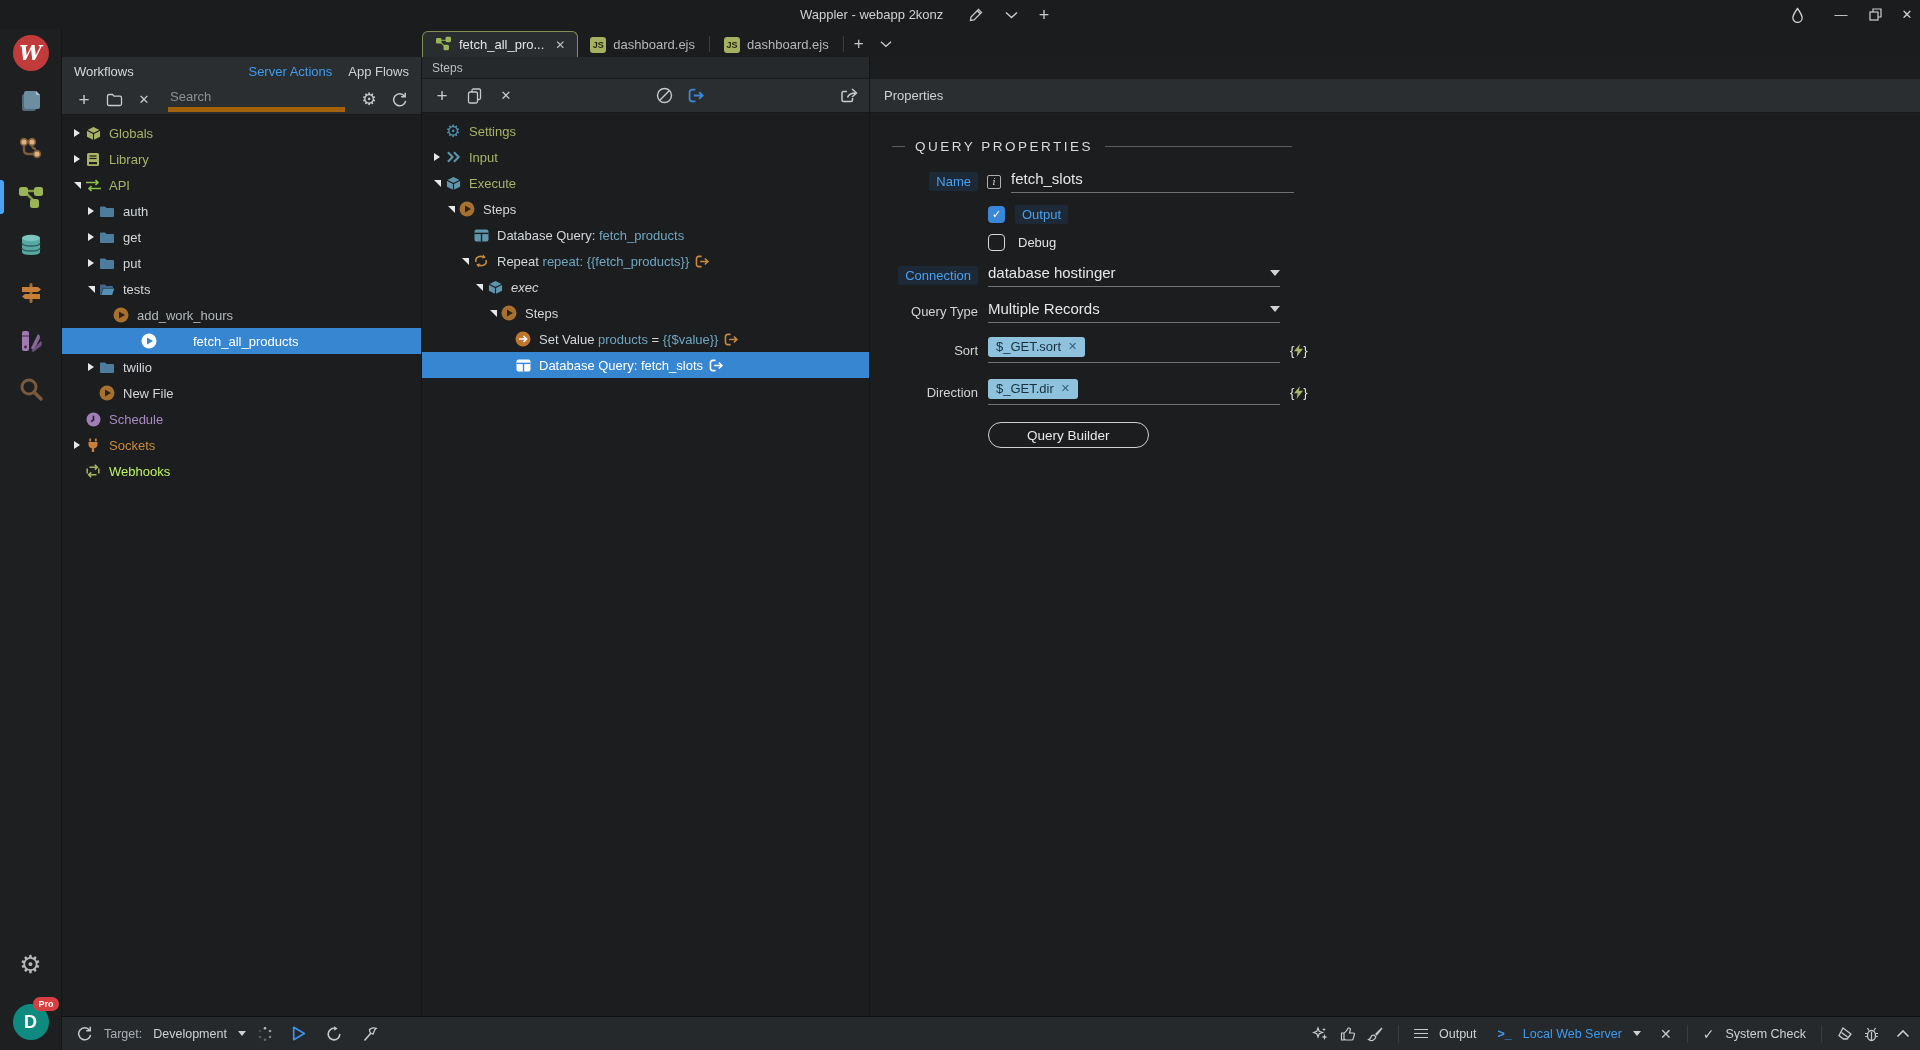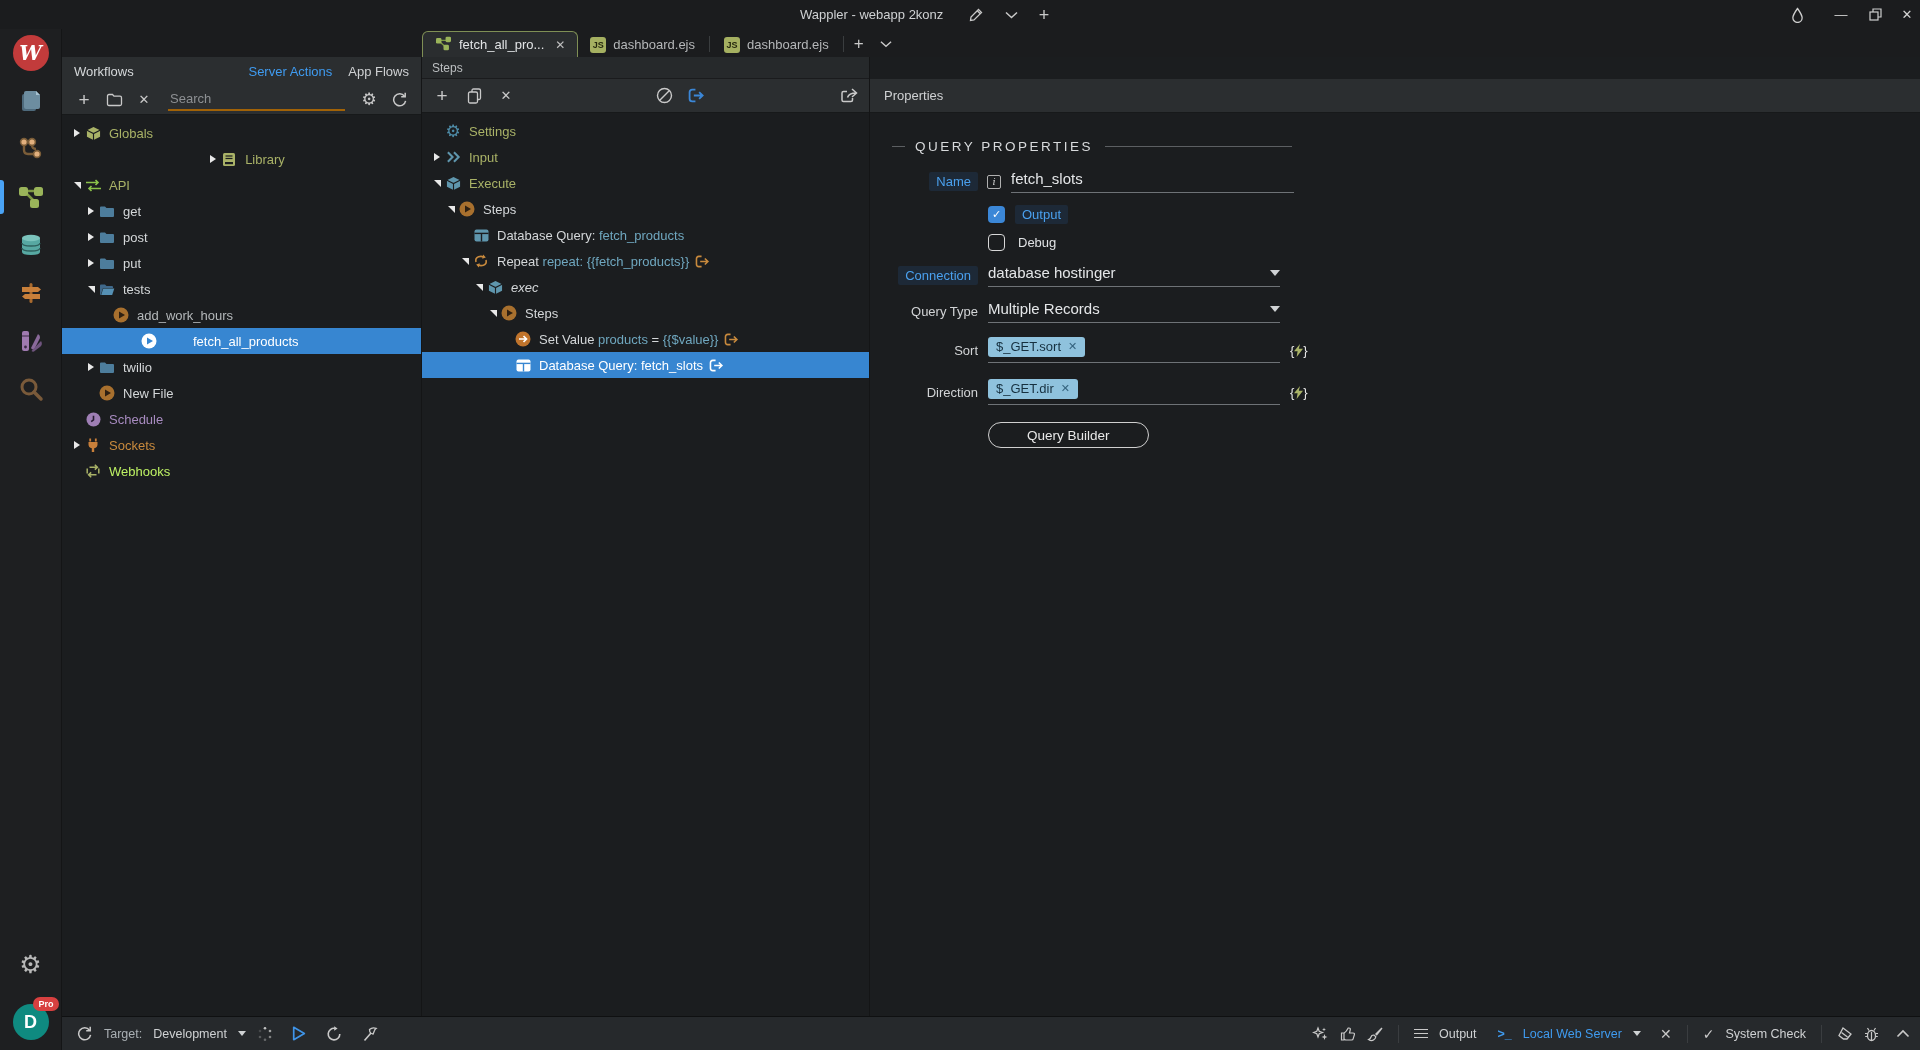--- a/index.html
+++ b/index.html
@@ -44,21 +44,21 @@
 
   
   .wf-panel { width:360px; background:#1b1d1f; border-right:1px solid #141516; display:flex; flex-direction:column; }
   .wf-head { height:28px; background:#2b2e30; display:flex; align-items:center; padding:0 12px; }
   .wf-head .ttl { color:#d5d8da; }
   .wf-head .nav { margin-left:auto; display:flex; gap:16px; }
   .wf-head .nav .navitem { color:#cfd1d3; }
   .wf-head .nav .navitem.active { color:#3f9bf0; }
   .wf-tools { height:30px; background:#2b2e30; display:flex; align-items:center; gap:6px; padding:0 10px; border-bottom:1px solid rgba(0,0,0,.45); }
   .tool-ic { width:24px; height:22px; display:flex; align-items:center; justify-content:center; color:#c9c9c9; }
-  .wf-search { flex:1; background:transparent; border:none; border-bottom:2px solid #a16207; color:#cfd1d3;
+  .wf-search { flex:1; background:transparent; border:none; border-bottom:5px solid #a16207; color:#cfd1d3;
     font-size:13px; padding:2px 2px 3px; outline:none; margin:0 6px; min-width:0; }
   .wf-search::placeholder { color:#8d9093; }
 
   .tree { flex:1; overflow:hidden; padding-top:5px; }
   .trow { height:26px; display:flex; align-items:center; white-space:nowrap; }
   .trow.sel { background:#3786d1; }
   .trow.sel span, .trow.sel .lbl i { color:#fff !important; }
   .arrbox { width:14px; flex:0 0 14px; display:flex; align-items:center; justify-content:center; }
   .arr-r { width:0; height:0; border-left:6px solid #e8e8e8; border-top:4px solid transparent; border-bottom:4px solid transparent; }
   .arr-d { width:0; height:0; border-top:7px solid #e8e8e8; border-left:7px solid transparent; }
@@ -284,21 +284,21 @@
               <span class="ticon">
                 <svg width="15" height="15" viewBox="0 0 16 16">
                   <path d="M8 1 L15 4.5 V11.5 L8 15 L1 11.5 V4.5 Z" fill="#a9b267"></path>
                   <path d="M1 4.5 L8 8 L15 4.5 M8 8 V15" stroke="#1b1d1f" stroke-width="1.2" fill="none"></path>
                 </svg>
               </span>
               <span class="lbl">
                 <span style="color: rgb(169, 178, 103); white-space: pre;">Globals</span>
               </span>
             </div>
-            <div class="trow" style="padding-left: 8px; justify-content: center;">
+            <div class="trow" style="padding-left: 8px;">
               <span class="arrbox">
                 <i class="arr-r"></i>
               </span>
               <span class="ticon">
                 <svg width="14" height="15" viewBox="0 0 14 15">
                   <rect x="1" y="1" width="12" height="13" rx="1.5" fill="#a9b267"></rect>
                   <line x1="3.5" y1="4" x2="10.5" y2="4" stroke="#1b1d1f" stroke-width="1.2"></line>
                   <line x1="3.5" y1="6.5" x2="10.5" y2="6.5" stroke="#1b1d1f" stroke-width="1.2"></line>
                   <rect x="3" y="10" width="8" height="2.2" fill="#1b1d1f"></rect>
                 </svg>
@@ -324,34 +324,34 @@
             <div class="trow" style="padding-left: 22px;">
               <span class="arrbox">
                 <i class="arr-r"></i>
               </span>
               <span class="ticon">
                 <svg width="16" height="13" viewBox="0 0 16 13">
                   <path d="M1 2.5 Q1 1.5 2 1.5 H6 L7.5 3 H14 Q15 3 15 4 V11 Q15 12 14 12 H2 Q1 12 1 11 Z" fill="#4d7d9c"></path>
                 </svg>
               </span>
               <span class="lbl">
-                <span style="color: rgb(212, 215, 217); white-space: pre;">get</span>
+                <span style="color: rgb(212, 215, 217); white-space: pre;">auth</span>
               </span>
             </div>
             <div class="trow" style="padding-left: 22px;">
               <span class="arrbox">
                 <i class="arr-r"></i>
               </span>
               <span class="ticon">
                 <svg width="16" height="13" viewBox="0 0 16 13">
                   <path d="M1 2.5 Q1 1.5 2 1.5 H6 L7.5 3 H14 Q15 3 15 4 V11 Q15 12 14 12 H2 Q1 12 1 11 Z" fill="#4d7d9c"></path>
                 </svg>
               </span>
               <span class="lbl">
-                <span style="color: rgb(212, 215, 217); white-space: pre;">post</span>
+                <span style="color: rgb(212, 215, 217); white-space: pre;">get</span>
               </span>
             </div>
             <div class="trow" style="padding-left: 22px;">
               <span class="arrbox">
                 <i class="arr-r"></i>
               </span>
               <span class="ticon">
                 <svg width="16" height="13" viewBox="0 0 16 13">
                   <path d="M1 2.5 Q1 1.5 2 1.5 H6 L7.5 3 H14 Q15 3 15 4 V11 Q15 12 14 12 H2 Q1 12 1 11 Z" fill="#4d7d9c"></path>
                 </svg>

